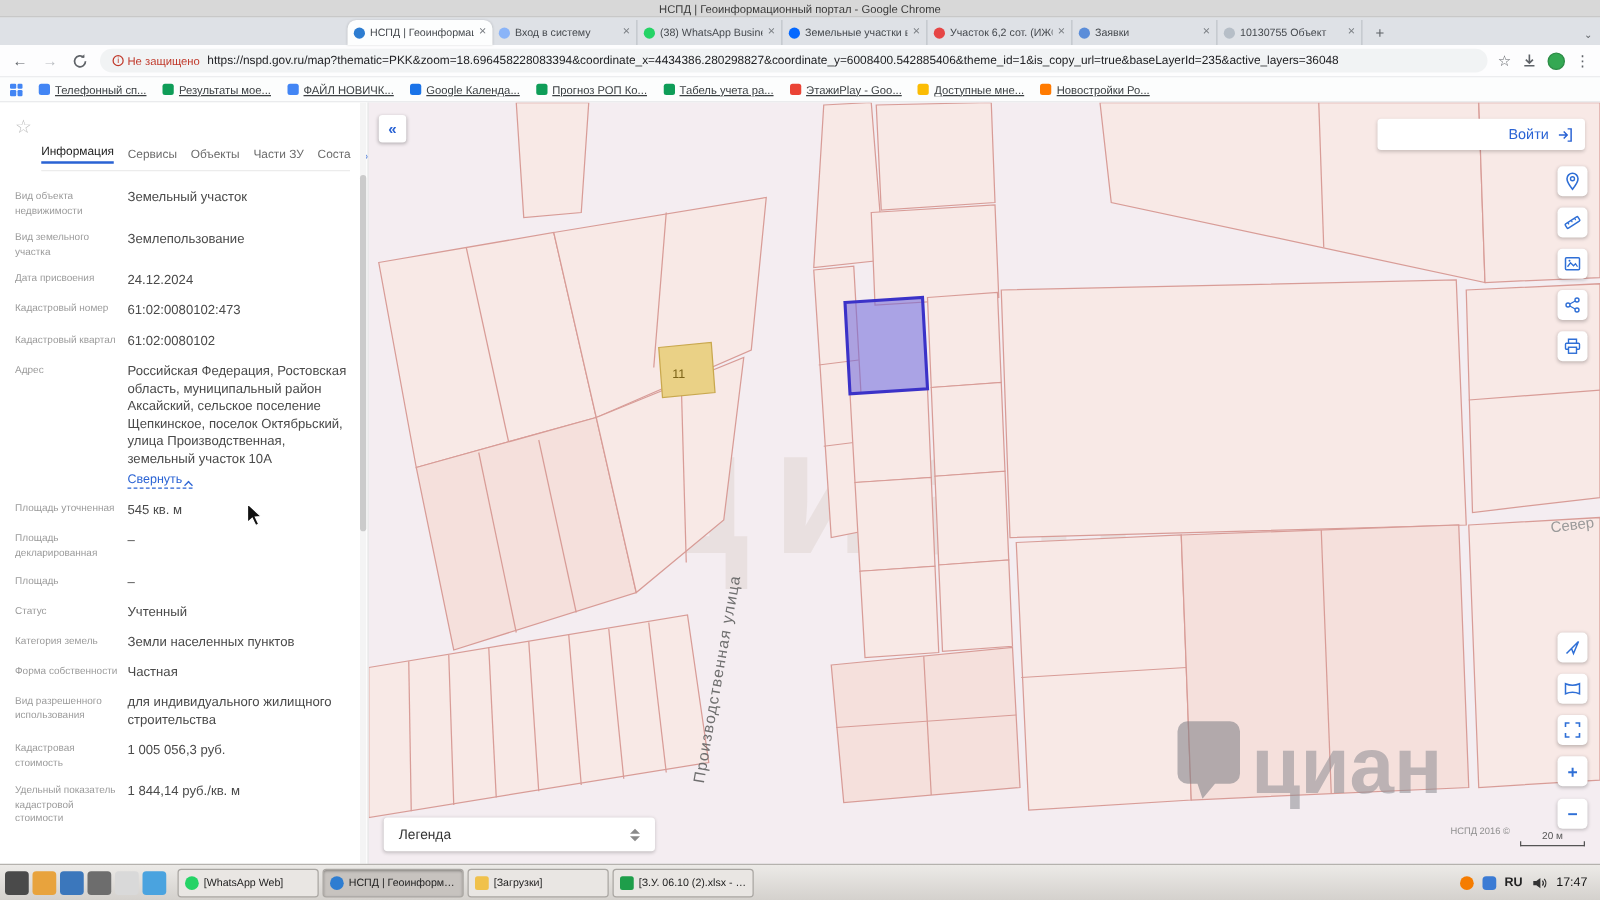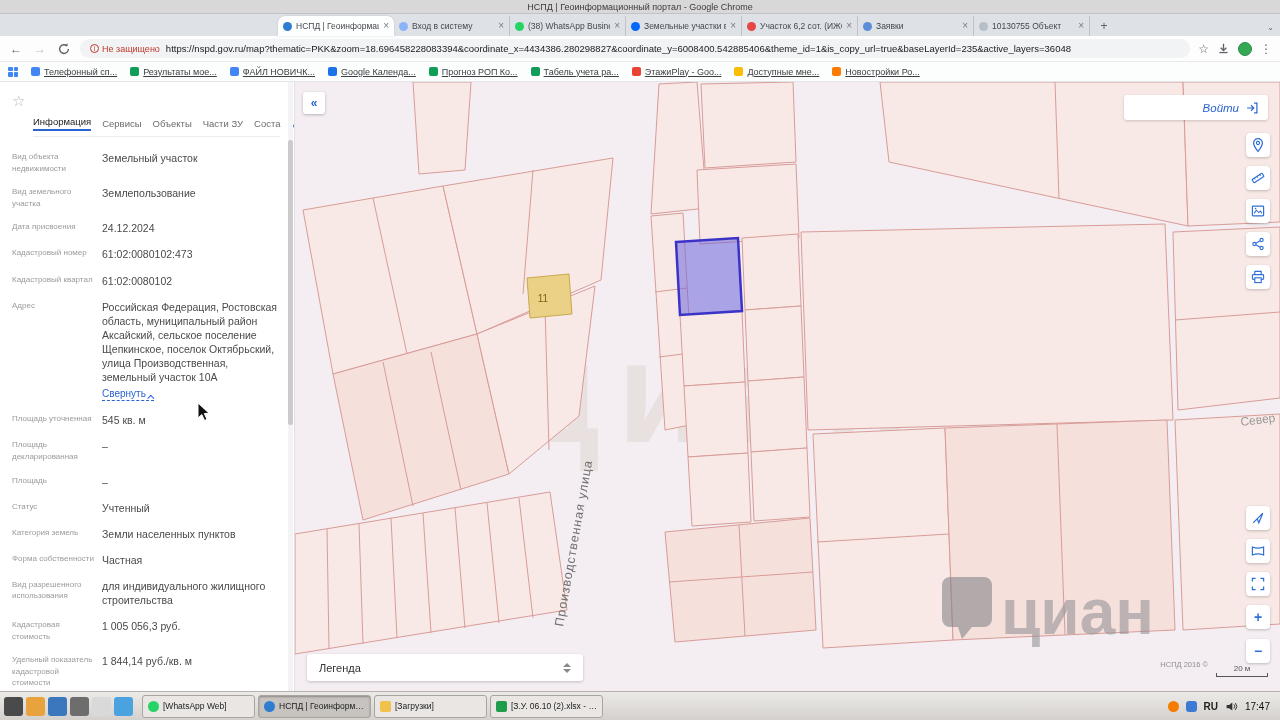--- a/index.html
+++ b/index.html
@@ -47,42 +47,42 @@
 
   
   .panel { position:relative; width:295px; height:609px; background:#fff; border-right:1px solid #e0e0e0; padding:2px 14px 0 12px; overflow:hidden; }
   .panel-title { font-size:12px; color:#3d3d3d; margin-top:0; white-space:nowrap; }
   .fav-star { font-size:15px; color:#b9b9b9; margin:8px 0 6px 0; }
   .panel-tabs { display:flex; align-items:flex-end; gap:11px; border-bottom:1px solid #ececec; padding-bottom:5px; position:relative;margin-left:21px; }
   .ptab { font-size:9.5px; color:#6b6b6b; white-space:nowrap; padding-bottom:2px; }
   .ptab.active { color:#222; border-bottom:2px solid #2a63d4; }
   .ptab-next { color:#2a63d4; font-size:10px; margin-left:auto; }
   .fields { margin-top:14px; }
-  .row { display:flex; margin-bottom:10px;margin-top:12px; }
+  .row { display:flex; margin-bottom:10px; }
   .lbl { width:90px; flex-shrink:0; font-size:8px; color:#9b9b9b; line-height:1.45; padding-right:8px; }
   .val { font-size:10.5px; color:#4a4a4a; line-height:1.34; }
   .collapse-link { display:inline-flex; align-items:flex-end; gap:3px; margin-top:3px; font-size:10px; color:#2a63d4;
     border-bottom:1px dashed #2a63d4; text-decoration:none; cursor:pointer; }
   .chev-up { width:5px; height:5px; border-left:1.4px solid #2a63d4; border-top:1.4px solid #2a63d4; transform:rotate(45deg) translateY(1px); }
   .panel-scroll { position:absolute; right:1px; top:0; bottom:0; width:5px; background:#f4f4f4; }
   .panel-thumb { position:absolute; top:58px; width:5px; height:285px; background:#cbcbcb; border-radius:3px; }
 
   
   .map { position:relative; flex:1; height:609px; overflow:hidden; background:#f4edf1; }
   .map svg.base { position:absolute; inset:0; }
   .ov { position:absolute; z-index:3; }
   .collapse-btn { left:8px; top:10px; width:22px; height:22px; background:#fff; border-radius:3px;
     box-shadow:0 1px 3px rgba(0,0,0,.25); color:#2a63d4; font-size:12px; font-weight:bold;
     display:flex; align-items:center; justify-content:center; }
-  .login-bar { right:12px; top:13px; width:144px; height:25px; background:#fff; border-radius:3px;
-    box-shadow:0 1px 3px rgba(0,0,0,.18); display:flex; align-items:center; justify-content:flex-end; gap:6px; padding:12px 9px;font-style:italic; }
+  .login-bar { right:12px; top:13px; width:166px; height:25px; background:#fff; border-radius:3px;
+    box-shadow:0 1px 3px rgba(0,0,0,.18); display:flex; align-items:center; justify-content:flex-end; gap:6px; padding:12px 9px; }
   .login-label { font-size:11.5px; color:#2a63d4; }
   .map-btn { right:10px; width:24px; height:24px; background:#fff; border-radius:4px; box-shadow:0 1px 3px rgba(0,0,0,.22);
     display:flex; align-items:center; justify-content:center; color:#2f6fd6; font-size:14px; font-weight:bold; }
-  .legend-bar { left:12px; bottom:10px; width:276px; height:27px; background:#fff; border-radius:3px;
+  .legend-bar { left:12px; bottom:10px; width:217px; height:27px; background:#fff; border-radius:3px;
     box-shadow:0 1px 3px rgba(0,0,0,.2); display:flex; align-items:center; padding:0 12px; }
   .legend-label { font-size:11px; color:#333; flex:1; }
   .sorter { display:flex; flex-direction:column; gap:2px; }
   .tri-up { width:0; height:0; border-left:4px solid transparent; border-right:4px solid transparent; border-bottom:4px solid #8a8a8a; }
   .tri-down { width:0; height:0; border-left:4px solid transparent; border-right:4px solid transparent; border-top:4px solid #8a8a8a; }
   .map-copy { right:72px; bottom:22px; font-size:7.5px; color:#8f8f8f; }
   .scalebar { right:12px; bottom:14px; width:52px; text-align:center; }
   .scalebar .sc-txt { font-size:8px; color:#555; }
   .scalebar .sc-line { height:4px; border-left:1px solid #555; border-right:1px solid #555; border-bottom:1px solid #555; }
 

